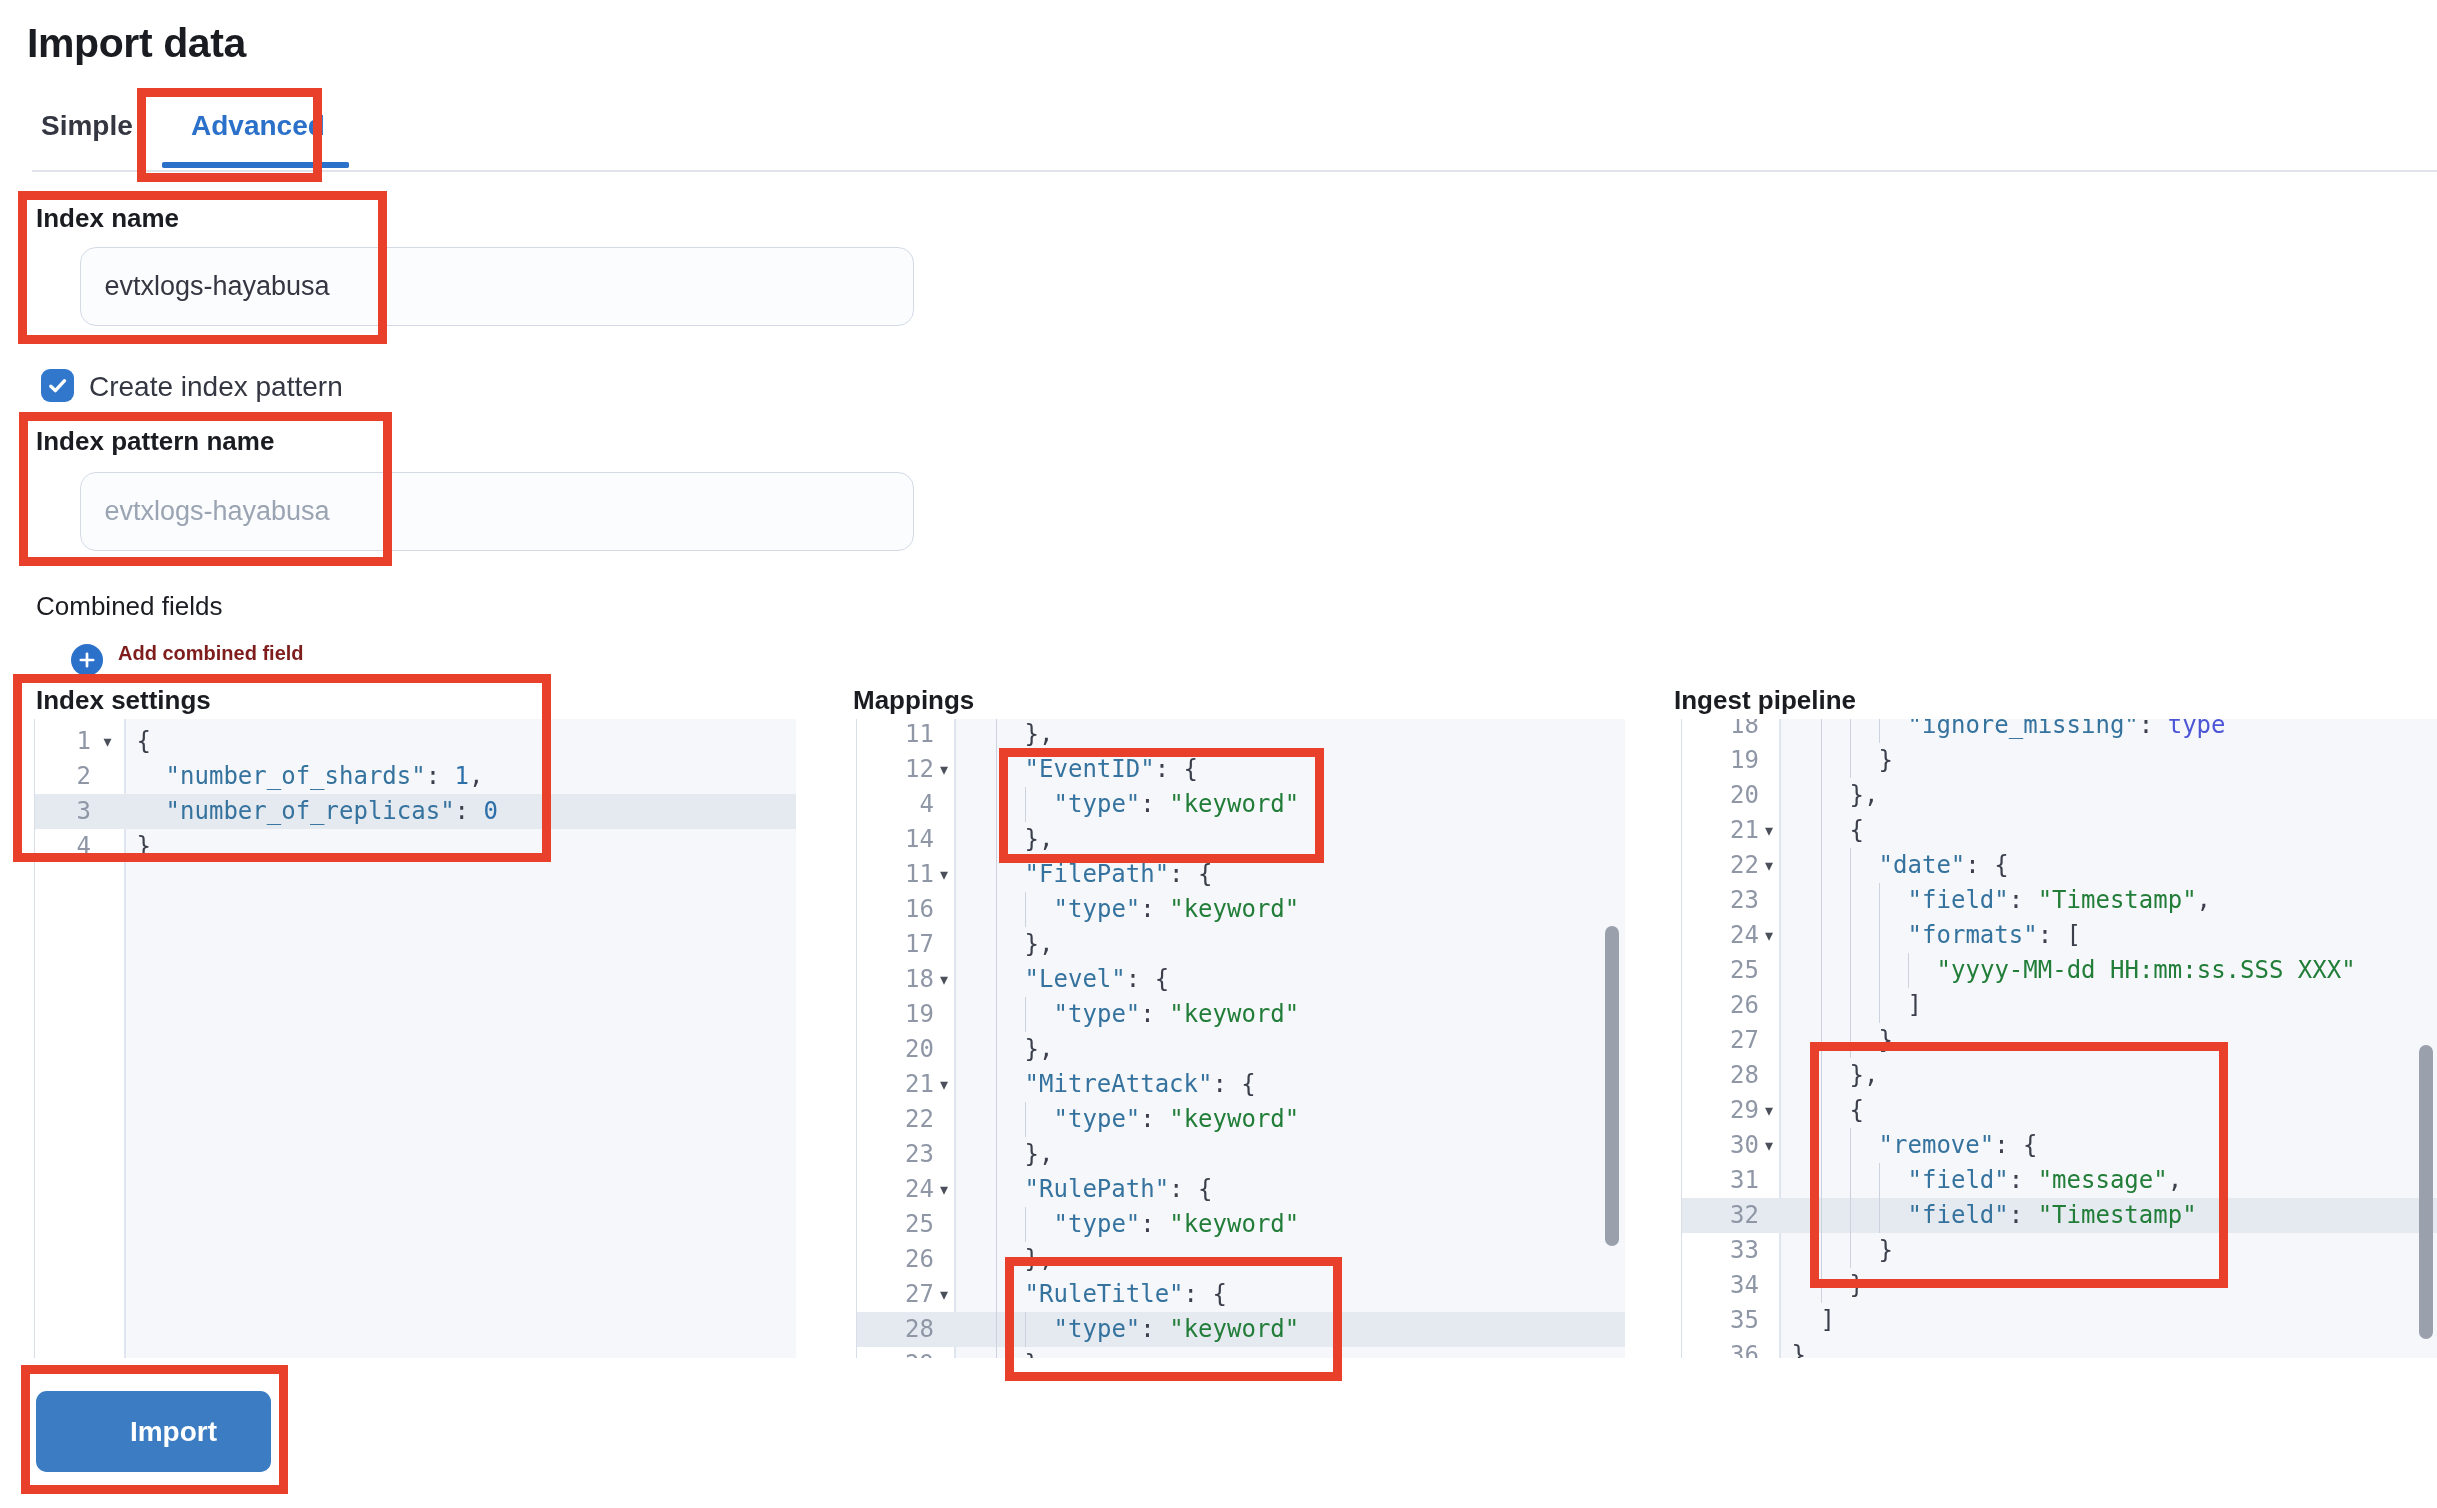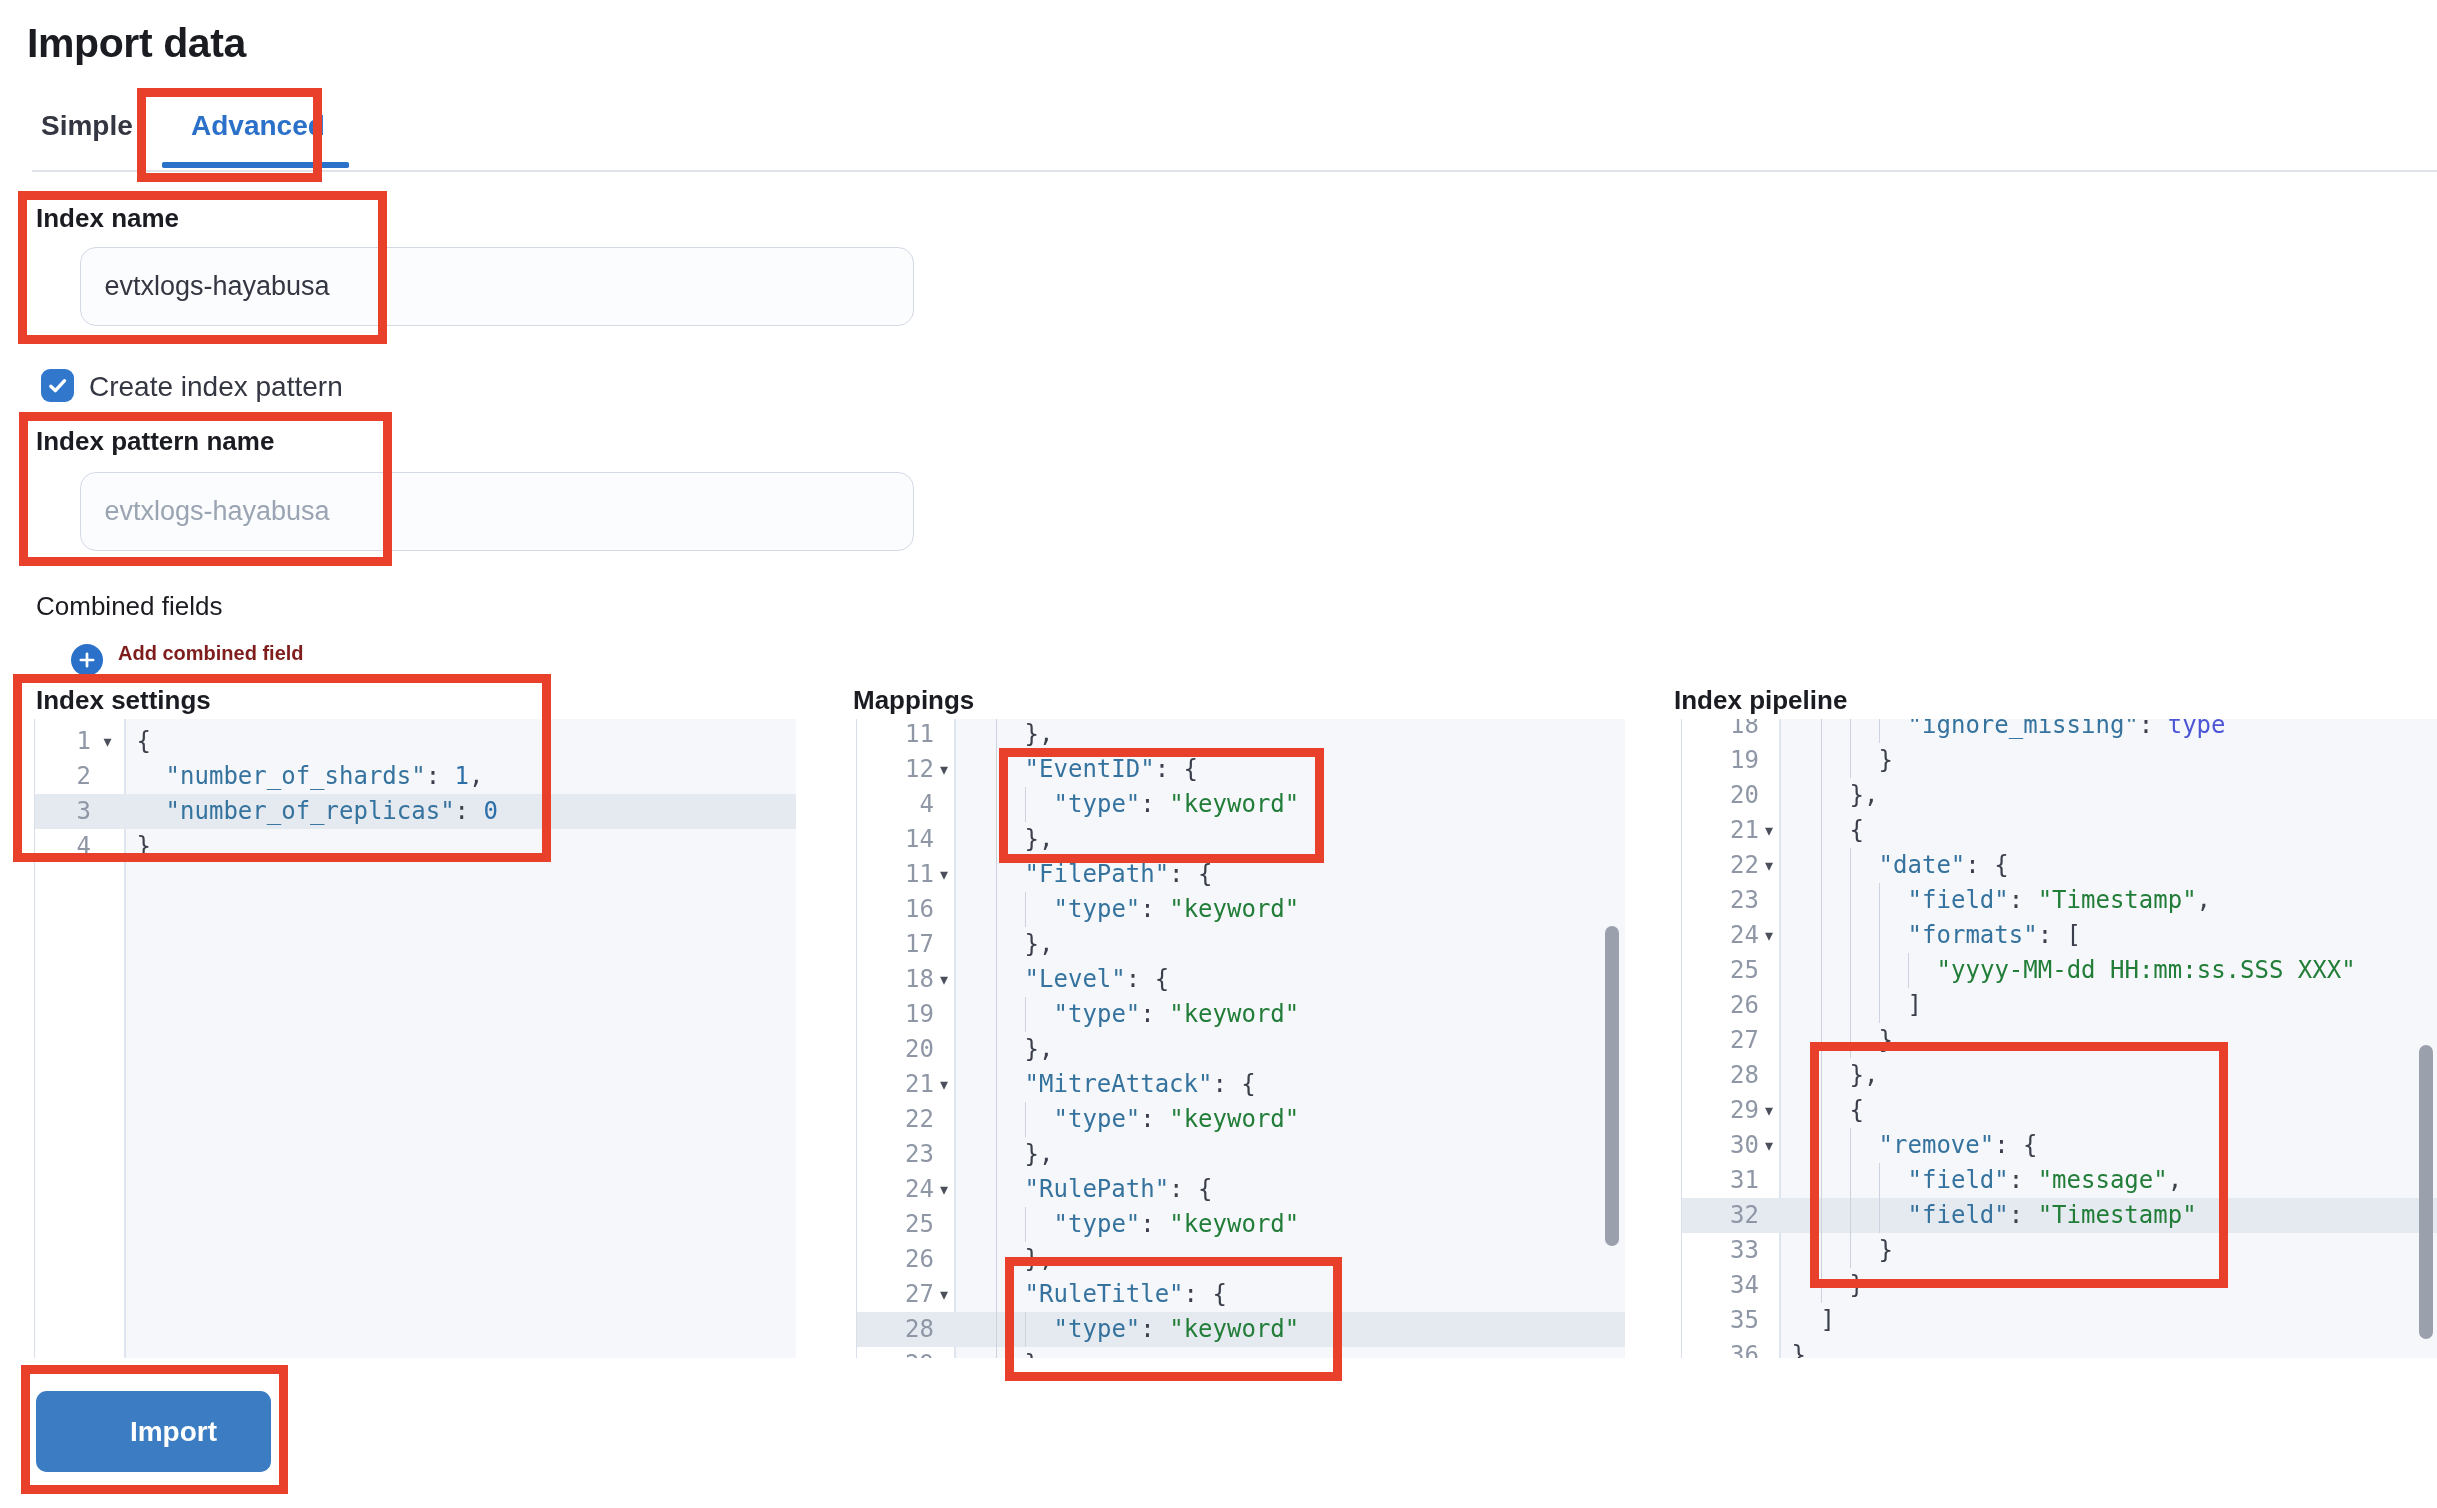--- a/index.html
+++ b/index.html
@@ -84,21 +84,21 @@
   <div class="section-label" style="left:36px; top:591px;">Combined fields</div>
   <div class="add-link-icon">
     <svg width="18" height="18" viewBox="0 0 16 16">
         <path d="M8 2.5 V13.5 M2.5 8 H13.5" stroke="#ffffff" stroke-width="2.4" stroke-linecap="round"></path>
       </svg>
   </div>
   <div class="add-link">Add combined field</div>
 
   <div class="ed-label" style="left:36px;">Index settings</div>
   <div class="ed-label" style="left:853px;">Mappings</div>
-  <div class="ed-label" style="left:1674px;">Index pipeline</div>
+  <div class="ed-label" style="left:1674px;">Ingest pipeline</div>
 
   <div class="editor" style="left:34px; width:762px; --gw:89px; --aw:33px;">
     <div class="rows" style="margin-top:5.4px;">
         <div class="row">
           <div class="gut">
             <span class="num">1</span>
             <span class="arrow">▾</span>
           </div>
           <div class="code">
             <span class="tk-p">{</span>

